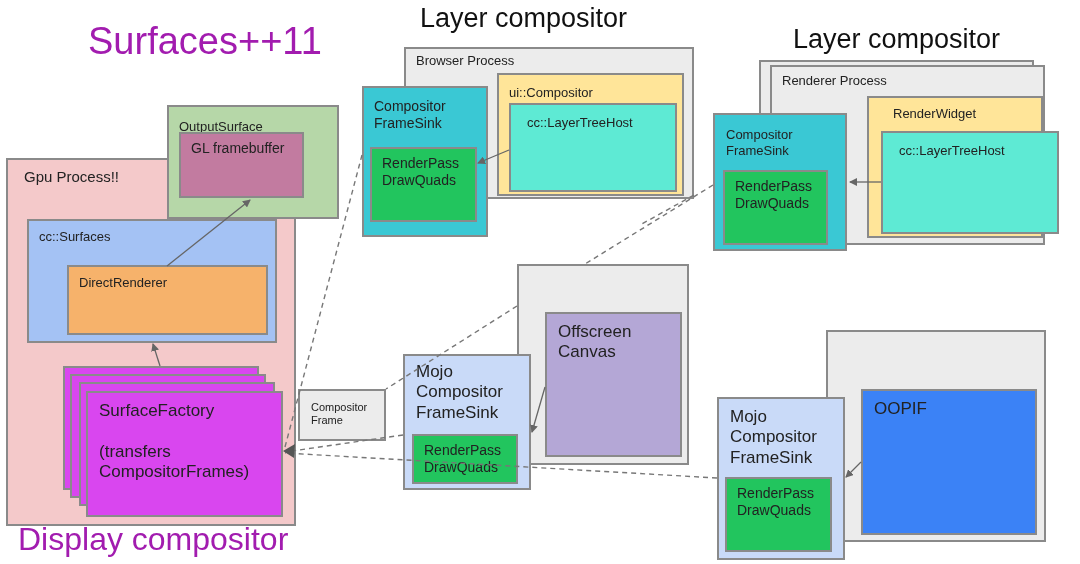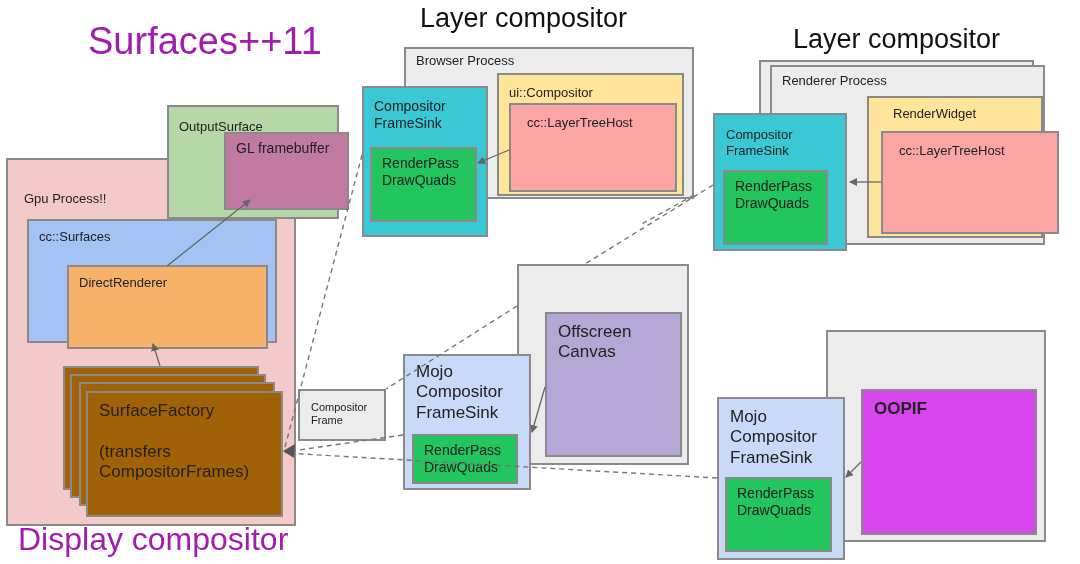--- a/index.html
+++ b/index.html
@@ -8,51 +8,51 @@
     .box { position: absolute; box-sizing: border-box; border: 2px solid #8a8a8a; }
     .lbl { position: absolute; white-space: pre-line; line-height: 1.2; }
     .title { position: absolute; font-size: 38px; color: #a21caf; white-space: nowrap; }
     .heading { position: absolute; font-size: 27px; color: #111; white-space: nowrap; }
     .gray { background: #ececec; }
     .pink { background: #f4c9ca; }
     .green-light { background: #b6d7a8; }
     .magenta { background: #c27ba0; }
     .blue-light { background: #a4c2f4; }
     .orange { background: #f6b26b; }
-    .yellow { background: #a16207; }
+    .yellow { background: #d946ef; }
     .yellow-light { background: #ffe599; }
     .cyan { background: #3ac8d4; }
     .red { background: #22c55e; }
-    .blue { background: #fca5a5; }
+    .blue { background: #5eead4; }
     .mojo { background: #c9daf8; }
     .purple { background: #b4a7d6; }
-    .green { background: #d946ef; font-weight: bold; }
+    .green { background: #3b82f6; }
     svg.lines { position: absolute; left: 0; top: 0; pointer-events: none; }
   </style>
 </head>
 <body>
 
 <div class="title" style="left:88px; top:20px;">Surfaces++11</div>
 <div class="title" style="left:18px; top:521px; font-size:32px;">Display compositor</div>
 <div class="heading" style="left:420px; top:3px;">Layer compositor</div>
 <div class="heading" style="left:793px; top:24px;">Layer compositor</div>
 
 <div class="box pink" style="left:6px; top:158px; width:290px; width:290px; height:368px;">
-  <div class="lbl" style="left:16px; top:8px; font-size:13px;margin-top:23px;">Gpu Process!!</div>
+  <div class="lbl" style="left:16px; top:8px; font-size:15px;">Gpu Process!!</div>
 </div>
 <div class="box green-light" style="left:167px; top:85px; width:172px; height:114px;margin-top:20px;">
   <div class="lbl" style="left:10px; top:12px; font-size:13px;">OutputSurface</div>
 </div>
-<div class="box magenta" style="left:179px; top:132px; width:125px; height:78px;margin-left:45px;">
+<div class="box magenta" style="left:179px; top:132px; width:125px; height:66px;">
   <div class="lbl" style="left:10px; top:6px; font-size:14px;">GL framebuffer</div>
 </div>
 <div class="box blue-light" style="left:27px; top:219px; width:250px; height:124px;">
   <div class="lbl" style="left:10px; top:8px; font-size:13px;">cc::Surfaces</div>
 </div>
-<div class="box orange" style="left:67px; top:265px; width:201px; height:84px;">
+<div class="box orange" style="left:67px; top:265px; width:201px; height:70px;">
   <div class="lbl" style="left:10px; top:8px; font-size:13px;">DirectRenderer</div>
 </div>
 
 <div class="box yellow" style="left:63px; top:366px; width:196px; height:124px;"></div>
 <div class="box yellow" style="left:70px; top:374px; width:196px; height:124px;"></div>
 <div class="box yellow" style="left:79px; top:382px; width:196px; height:124px;"></div>
 <div class="box yellow" style="left:86px; top:391px; width:197px; height:126px;">
   <div class="lbl" style="left:11px; top:8px; font-size:17px;">SurfaceFactory
 
 (transfers

